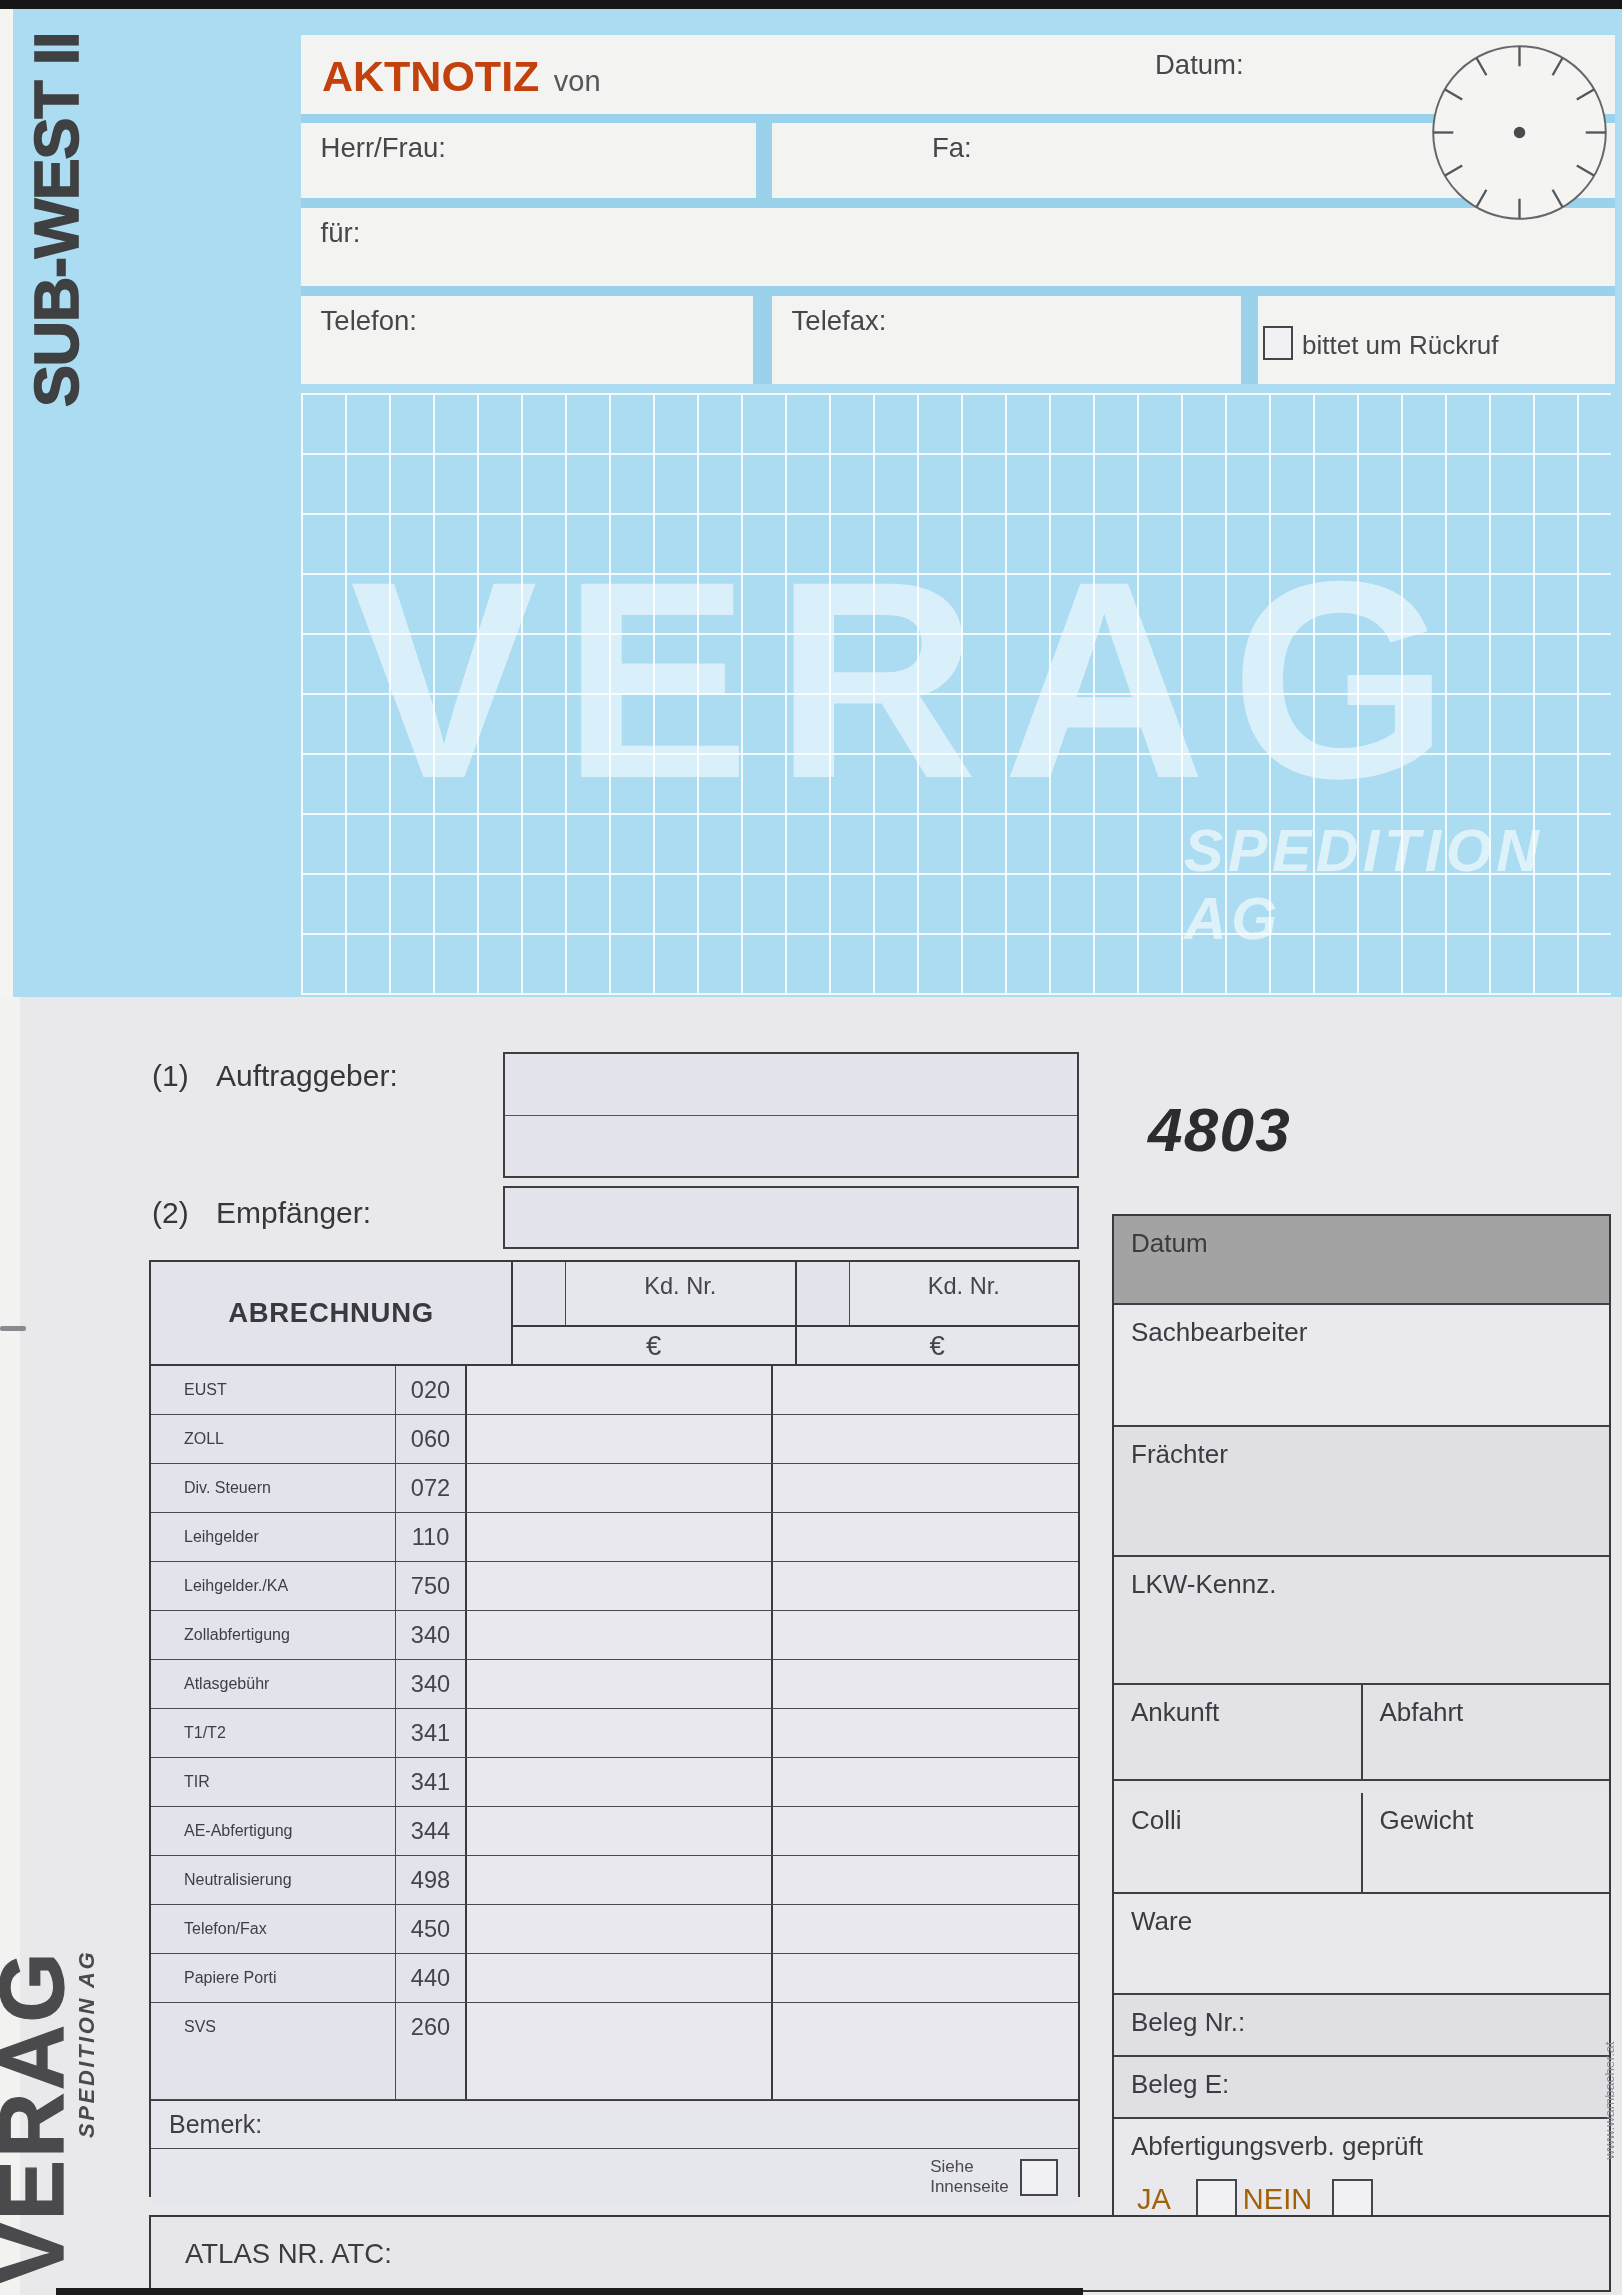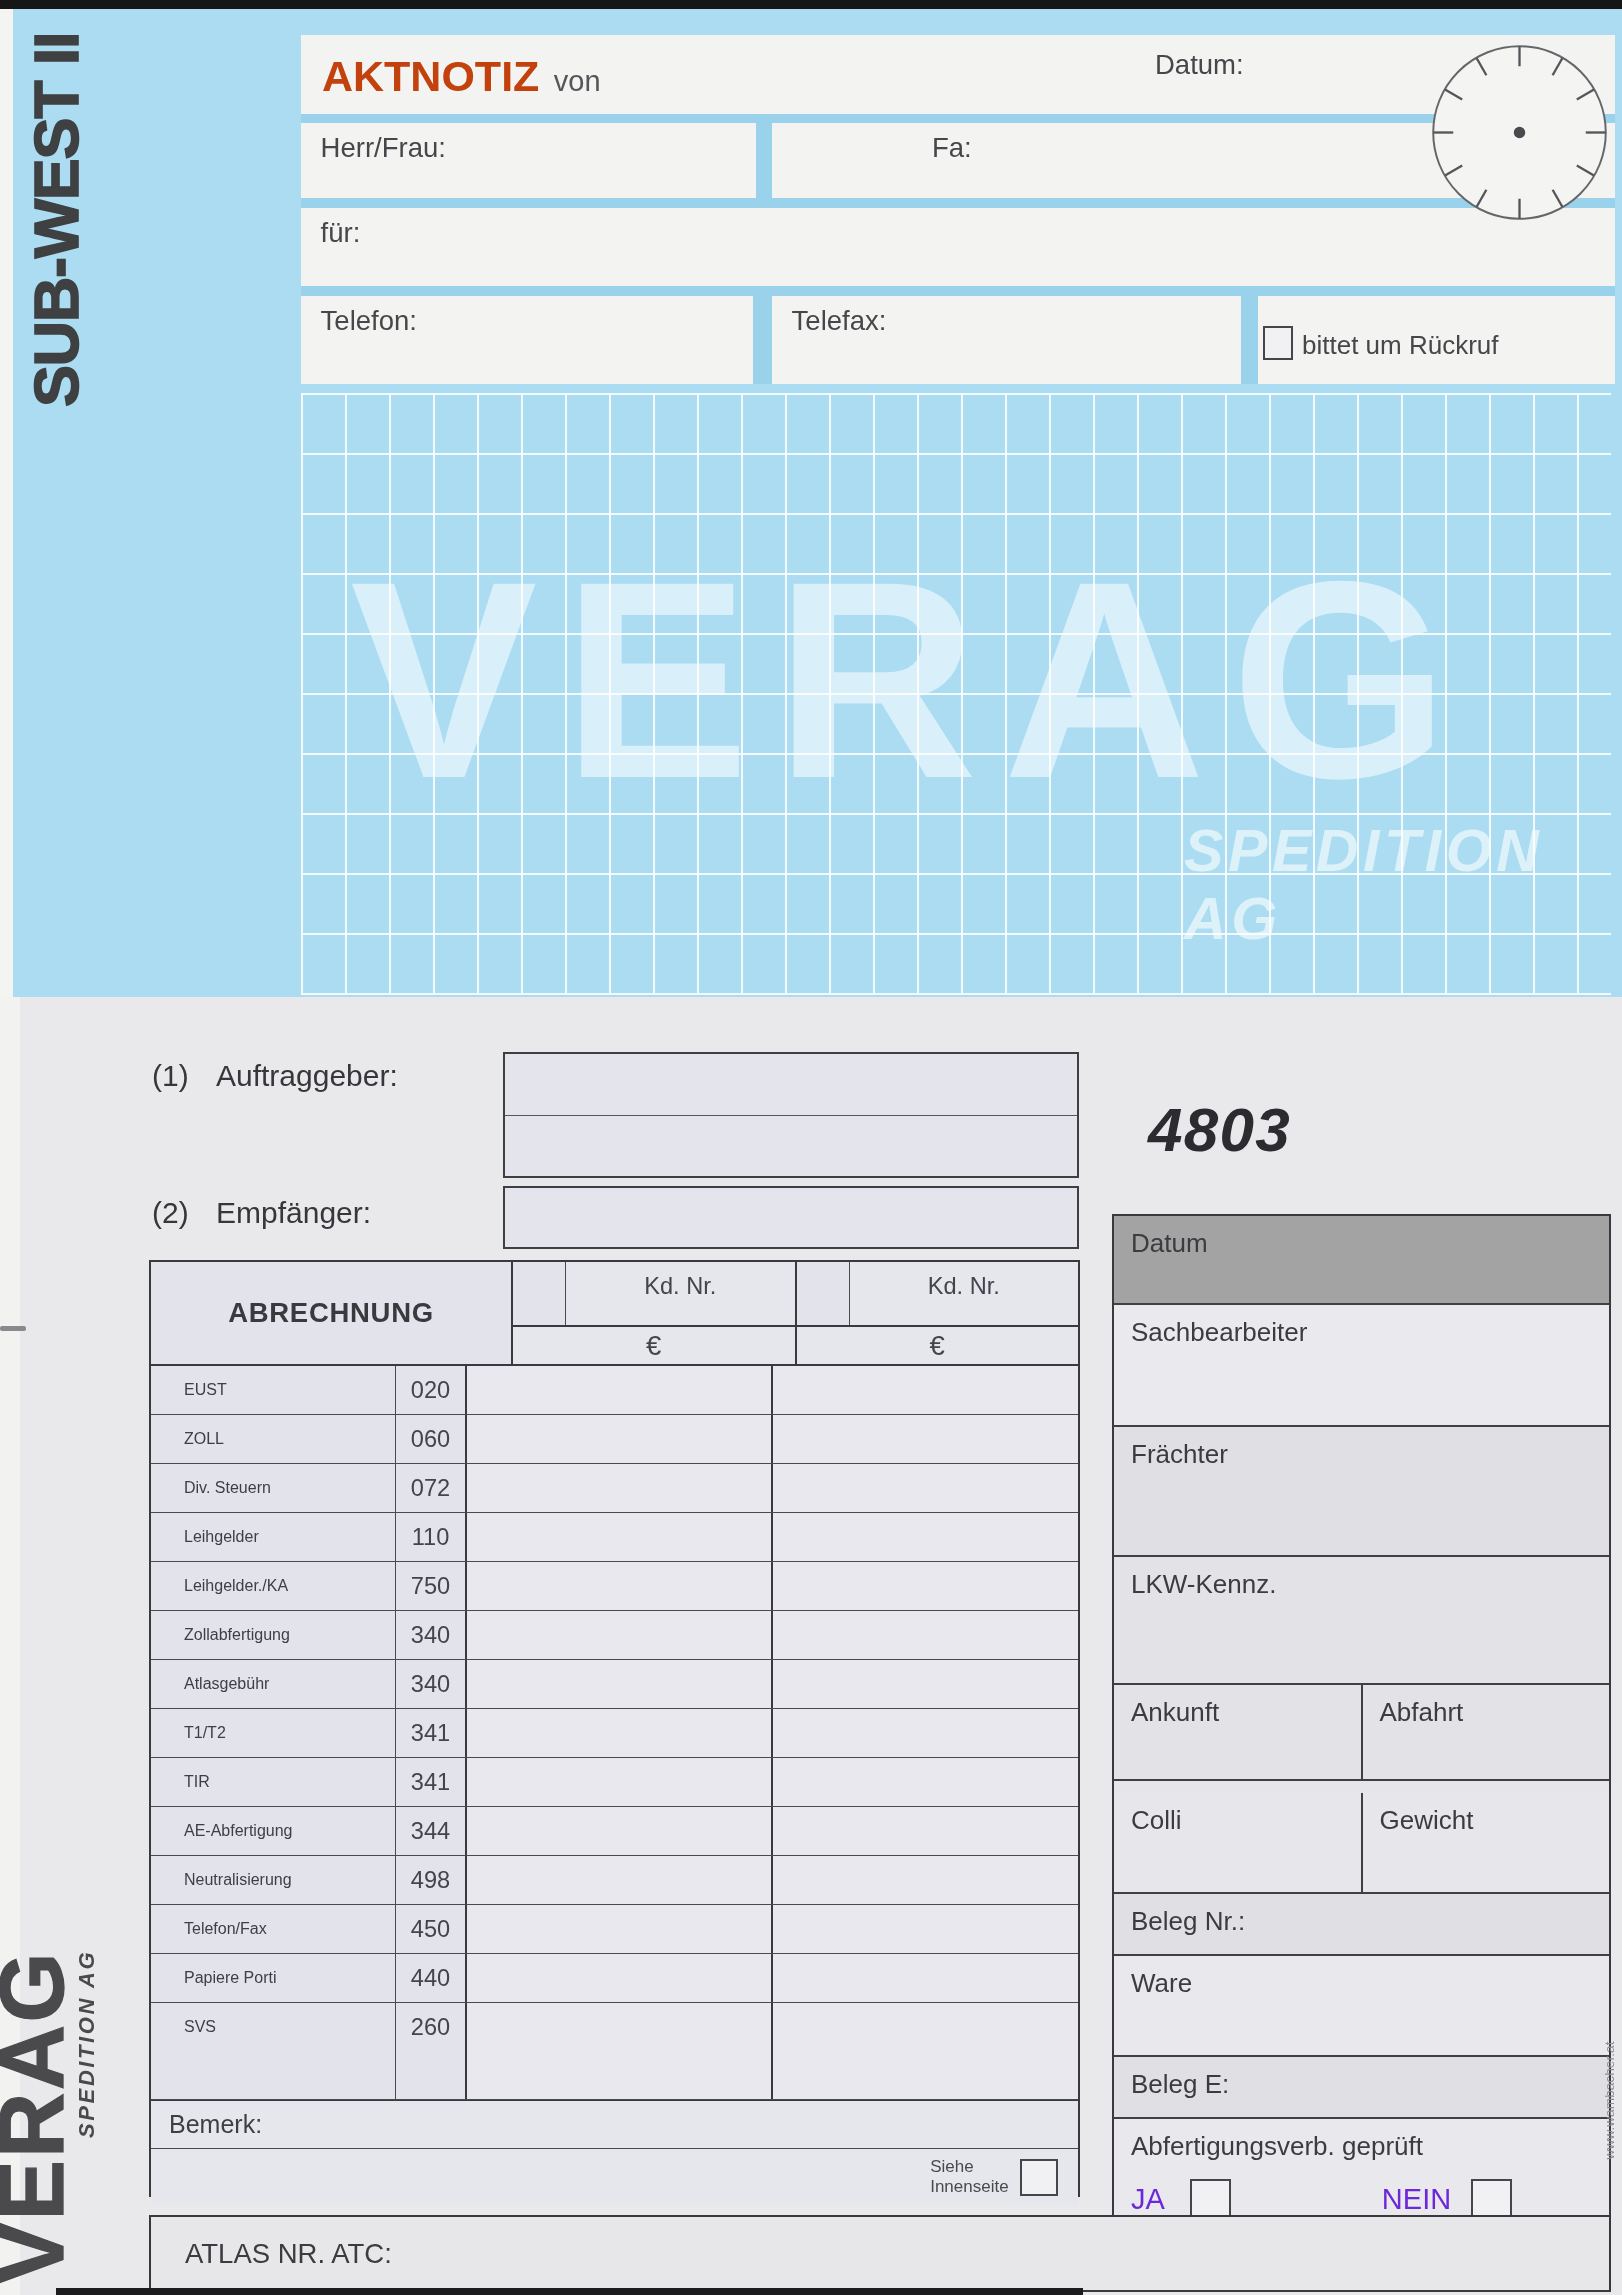--- a/index.html
+++ b/index.html
@@ -74,21 +74,21 @@
   .pr-sach{height:120px;background:#eaeaee;}
   .pr-fra{height:128px;background:#dfdfe4;}
   .pr-lkw{height:126px;background:#e2e2e7;}
   .pr-ank{height:94px;background:#e2e2e7;}
   .pr-colli{height:99px;background:#e7e7eb;margin-top:12px;}
   .pr-ware{height:99px;background:#e9e9ed;}
   .pr-bnr{height:60px;background:#dfdfe4;}
   .pr-be{height:60px;background:#dfdfe4;}
   .pr-gep{height:122px;background:#e9e9ed;position:relative;}
   #janein{position:absolute;left:17px;right:17px;top:60px;display:flex;align-items:center;}
-  #janein .jn-label{font-size:29px;color:#6d28d9;}
+  #janein .jn-label{font-size:29px;color:#a16207;margin-left:6px;}
   #ja-box{width:41px;height:41px;margin-left:25px;}
   #nein-label{margin-left:151px;}
   #nein-box{width:41px;height:41px;margin-left:19.6px;}
 
   
   #atlas{left:149px;top:2215px;width:1462px;height:77px;border:2.6px solid #39393d;box-sizing:border-box;background:#e7e7ea;display:flex;align-items:center;padding-left:34px;}
   #atlas span{font-size:27.5px;color:#3b3b40;}
   #bottom-black{left:56px;top:2288px;width:1027px;height:7.2px;background:#1c1c1e;}
 
   
@@ -328,25 +328,25 @@
       <div class="p-cell"><span>LKW-Kennz.</span></div>
     </div>
   <div class="p-row pr-ank">
     <div class="p-cell p-split"><span>Ankunft</span></div>
     <div class="p-cell"><span>Abfahrt</span></div>
   </div>
   <div class="p-row pr-colli">
     <div class="p-cell p-split"><span>Colli</span></div>
     <div class="p-cell"><span>Gewicht</span></div>
   </div>
+  <div class="p-row pr-ware">
+      <div class="p-cell"><span>Ware</span></div>
+    </div>
   <div class="p-row pr-bnr">
       <div class="p-cell"><span>Beleg Nr.:</span></div>
-    </div>
-  <div class="p-row pr-ware">
-      <div class="p-cell"><span>Ware</span></div>
     </div>
   <div class="p-row pr-be">
       <div class="p-cell"><span>Beleg E:</span></div>
     </div>
   <div class="p-row pr-gep">
     <div class="p-cell"><span>Abfertigungsverb. geprüft</span></div>
     <div id="janein">
       <span class="jn-label">JA</span>
       <div class="checkbox" id="ja-box"></div>
       <span class="jn-label" id="nein-label">NEIN</span>

